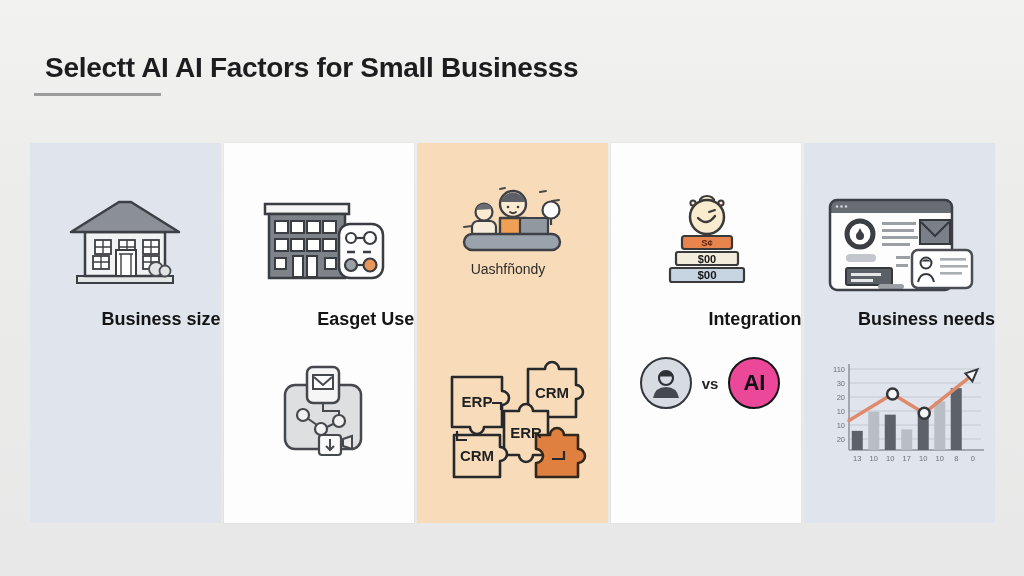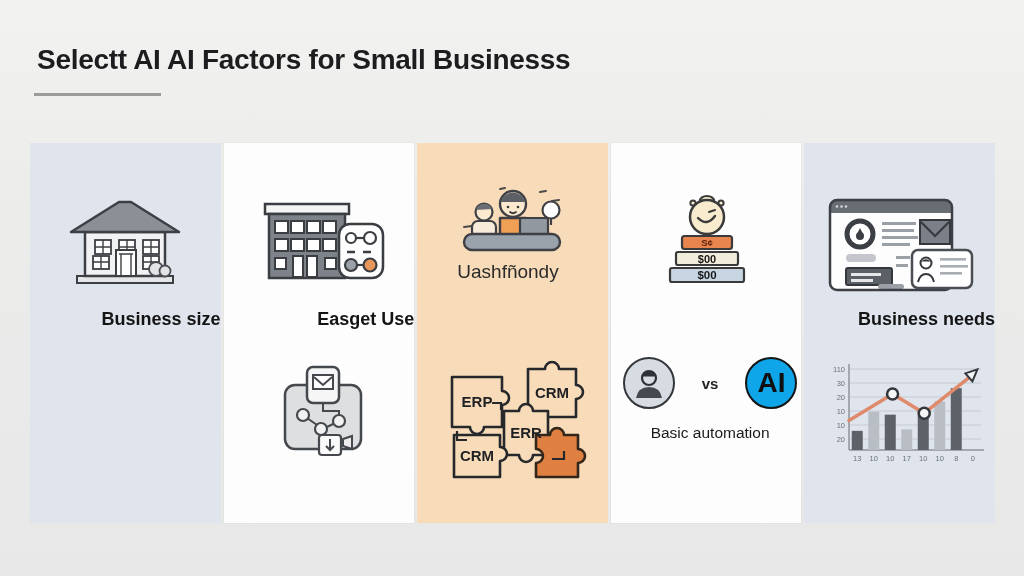--- a/index.html
+++ b/index.html
@@ -1,42 +1,42 @@
 <!DOCTYPE html>
 <html><head>
 <meta charset="utf-8">
 <style>
   html,body{margin:0;padding:0}
   body{font-family:"Liberation Sans","DejaVu Sans",sans-serif;background:#ededed}
   .canvas{position:relative;width:1024px;height:576px;overflow:hidden;
           background:linear-gradient(180deg,#f2f2f1 0%,#ececeb 35%,#e8e8e8 100%)}
   svg{font-family:inherit;display:block}
-  .title{position:absolute;left:33px;top:40px;margin:4px;font-size:28px;font-weight:700;
+  .title{position:absolute;left:33px;top:40px;margin:12px;font-size:28px;font-weight:700;
          color:#1d1d1f;letter-spacing:-0.3px;white-space:nowrap}
   .title-underline{position:absolute;left:34px;top:93px;width:127px;height:3px;background:#9c9c9c}
   .columns{position:absolute;left:30px;top:143px;width:965px;height:380px;display:flex;gap:3px}
   .col{flex:1;position:relative}
   .col-blue{background:#dfe4ed}
   .col-white{background:#fdfdfd;box-shadow:0 0 0 1px rgba(0,0,0,.025)}
   .col-peach{background:#f8dcb9}
   .slot-top{position:absolute;top:38px;left:0;right:0;height:118px;
             display:flex;align-items:center;justify-content:center}
   .col-peach .slot-top{top:34px;height:84px}
   .caption{position:absolute;top:118px;left:0;right:9px;text-align:center;
-           font-size:19px;color:#2b2b2b}
+           font-size:14px;color:#2b2b2b}
   .slot-label{position:absolute;top:166px;left:0;right:0;text-align:right;
               font-size:18px;font-weight:600;color:#141414}
   .slot-bottom{position:absolute;top:208px;left:8px;right:0;
                display:flex;flex-direction:column;align-items:center}
-  .vs-row{display:flex;align-items:center;gap:27px;margin-top:6px}
+  .vs-row{display:flex;align-items:center;gap:10px;margin-top:6px}
   .avatar-circle{width:52px;height:52px;border-radius:50%;background:#d7dce3;
                  border:2.5px solid #33363b;display:flex;align-items:center;justify-content:center;box-sizing:border-box}
-  .ai-circle{width:52px;height:52px;border-radius:50%;background:#0ea5e9;
+  .ai-circle{width:52px;height:52px;border-radius:50%;background:#ec4899;
              border:2.5px solid #141516;display:flex;align-items:center;justify-content:center;
-             font-size:28px;font-weight:700;color:#0f1011;box-sizing:border-box}
+             font-size:22px;font-weight:700;color:#0f1011;box-sizing:border-box}
   .vs-text{font-size:15px;font-weight:600;color:#232323}
   .notes{margin-top:13px;text-align:center;font-size:15.5px;line-height:1.38;color:#1b1b1b}
 </style>
 </head>
 <body>
 
 <div class="canvas">
 
   <h1 class="title">Selectt AI AI Factors for Small Businesss</h1>
   <div class="title-underline"></div>
@@ -181,34 +181,34 @@
           <path d="M47,29 q9,9 17,-2" fill="none" stroke="#3a3a3a" stroke-width="2.4" stroke-linecap="round"></path>
           <path d="M58,23 l6,-2" stroke="#3a3a3a" stroke-width="2" stroke-linecap="round"></path>
           <rect x="31" y="47" width="50" height="13" rx="2.5" fill="#e8854e" stroke="#3a3a3a" stroke-width="2.2"></rect>
           <rect x="25" y="63" width="62" height="13" rx="2" fill="#f2ecdc" stroke="#3a3a3a" stroke-width="2.2"></rect>
           <rect x="19" y="79" width="74" height="14" rx="2" fill="#c7d5e3" stroke="#3a3a3a" stroke-width="2.2"></rect>
           <text x="56" y="57" text-anchor="middle" font-size="9.5" font-weight="700" fill="#5f230b">S¢</text>
           <text x="56" y="73.5" text-anchor="middle" font-size="11" font-weight="700" fill="#191919">$00</text>
           <text x="56" y="90" text-anchor="middle" font-size="11.5" font-weight="700" fill="#191919">$00</text>
         </svg>
       </div>
+      <div class="slot-label">Integration</div>
       <div class="slot-bottom">
         <div class="vs-row">
           <div class="avatar-circle">
             <svg width="34" height="34" viewBox="0 0 34 34">
               <circle cx="17" cy="12" r="7" fill="none" stroke="#2e3135" stroke-width="2.2"></circle>
               <path d="M10.2,10.5 a7,7 0 0 1 13.6,0 z" fill="#2e3135"></path>
               <path d="M4,32 q2,-11 13,-11 t13,11 z" fill="#45494f"></path>
             </svg>
           </div>
           <span class="vs-text">vs</span>
           <div class="ai-circle">AI</div>
         </div>
         <div class="notes">
-          <div>Basic automation</div>
         </div>
       </div>
     </section>
 
     <section class="col col-blue">
       <div class="slot-top">
         <svg width="160" height="112" viewBox="0 0 160 112">
           <rect x="10" y="16" width="122" height="90" rx="7" fill="#fdfdfe"></rect>
           <path d="M17,16 h108 a7,7 0 0 1 7,7 v6 h-122 v-6 a7,7 0 0 1 7,-7 z" fill="#686d74"></path>
           <circle cx="17" cy="22.5" r="1.3" fill="#d3d5d8"></circle>

